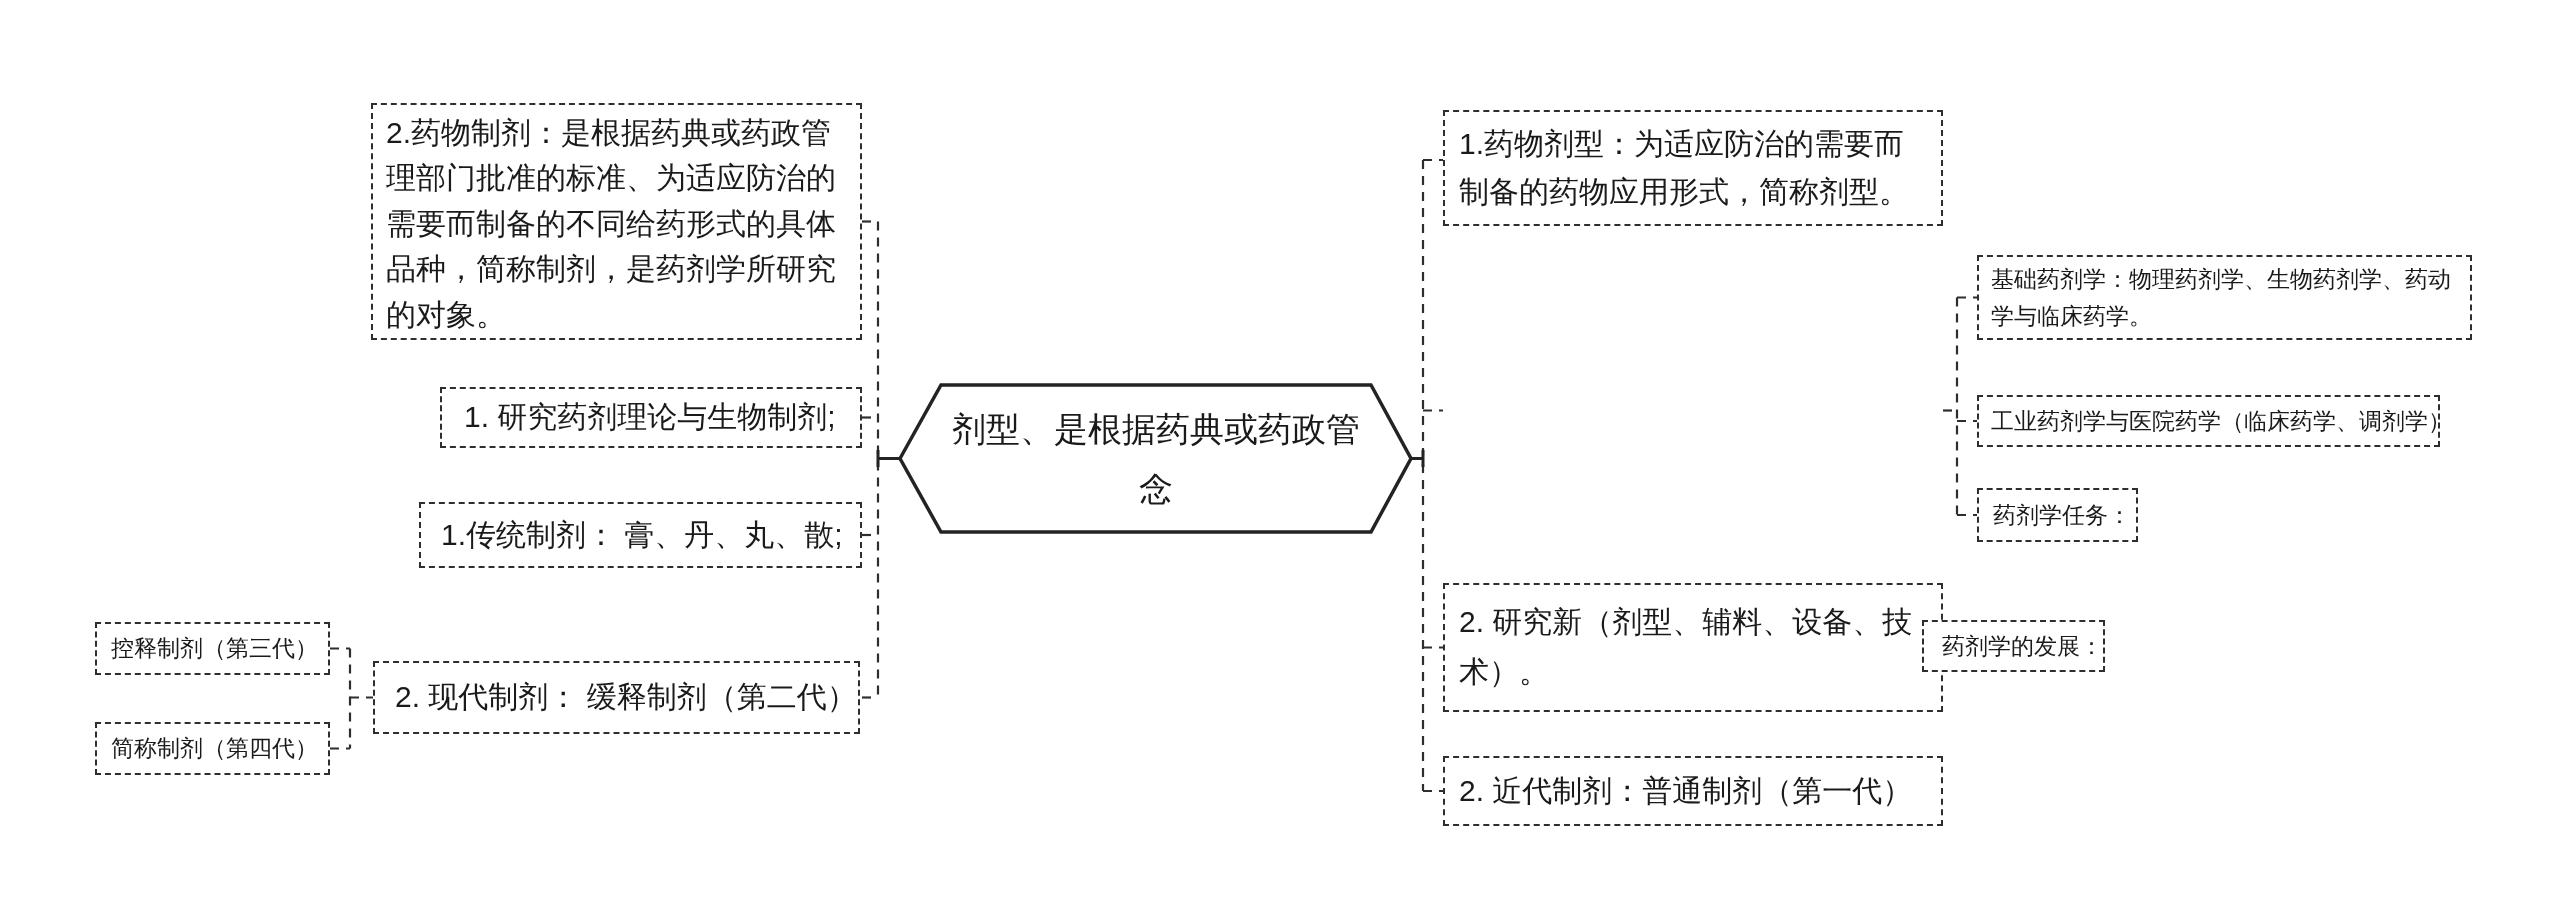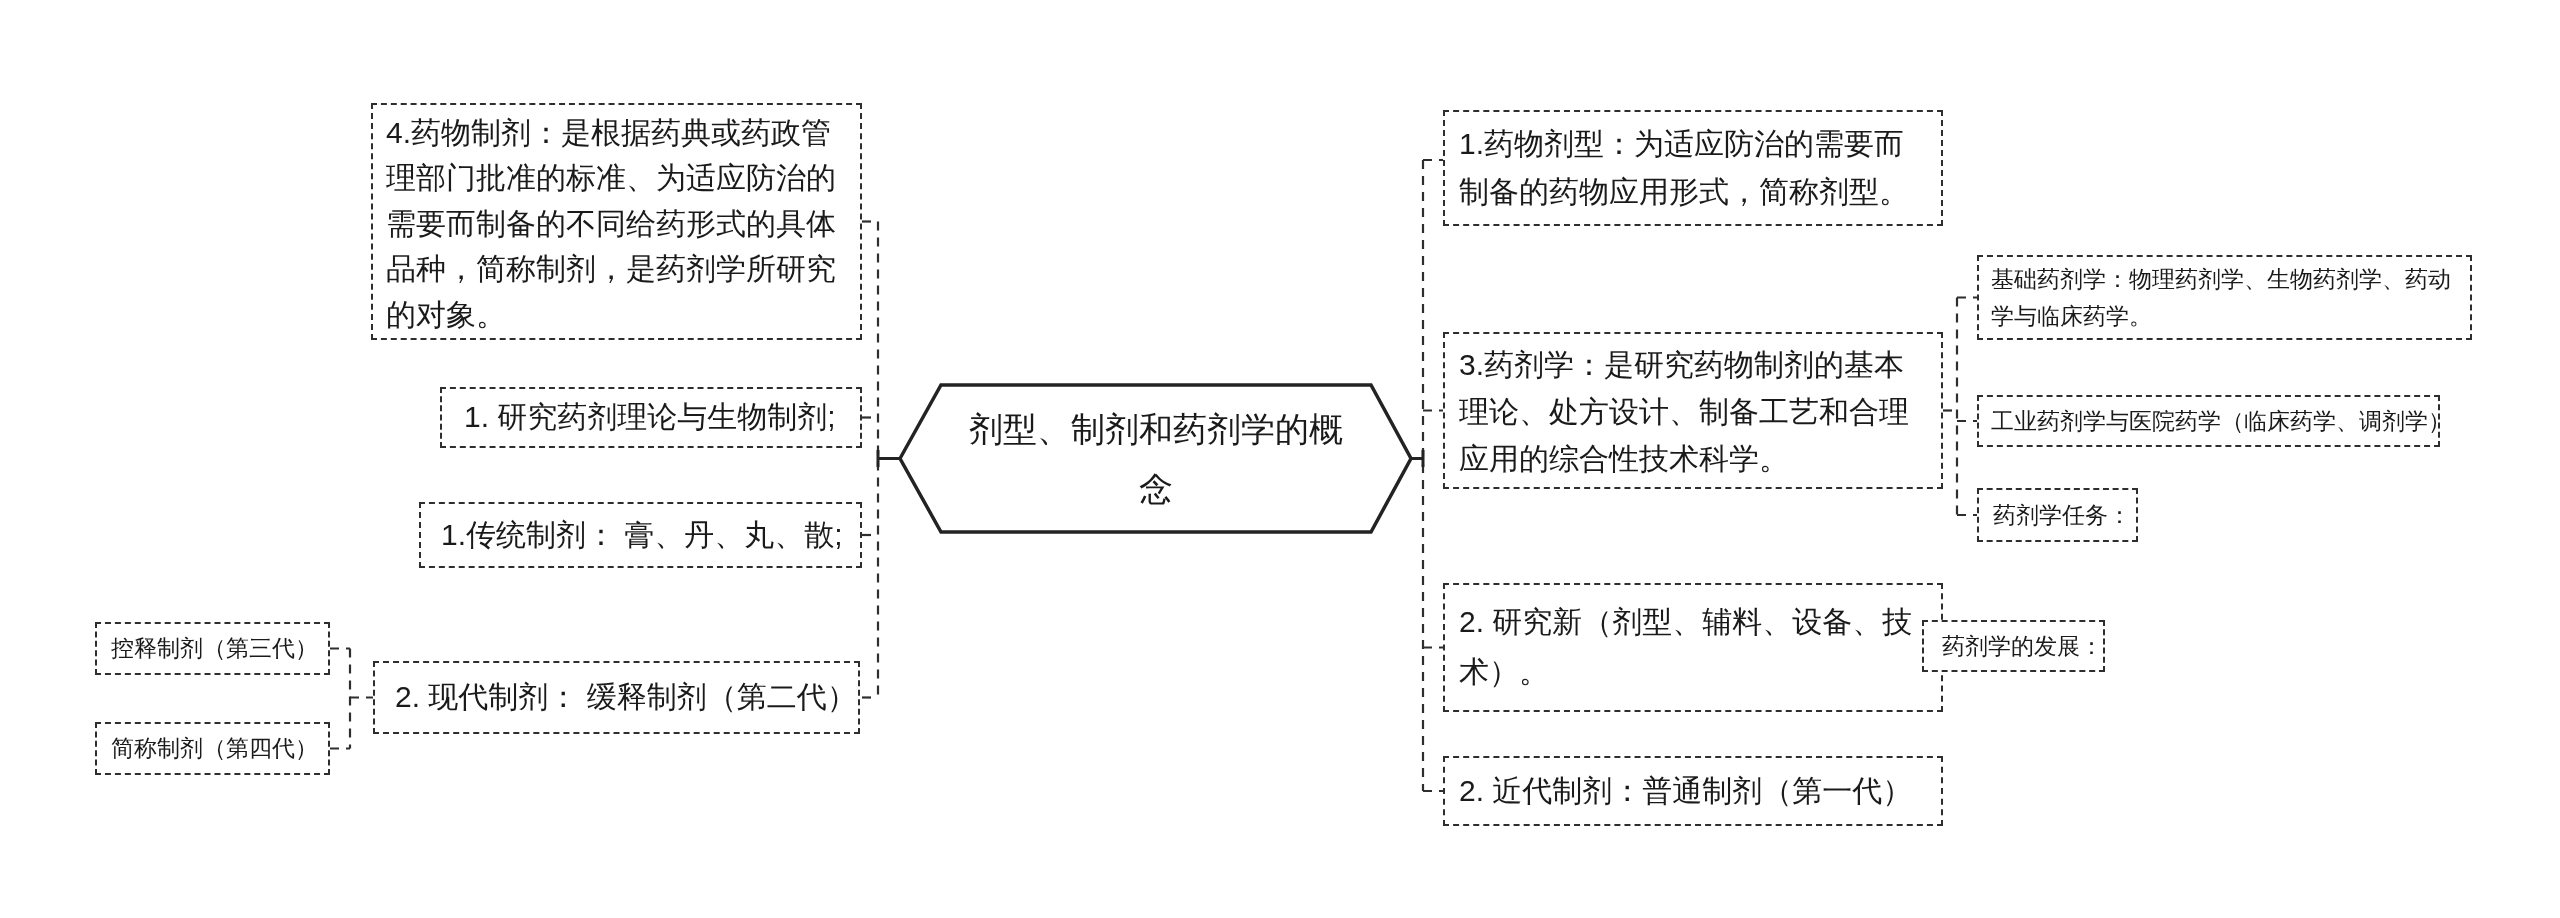--- a/index.html
+++ b/index.html
@@ -82,39 +82,36 @@
     <g stroke="#232323" stroke-width="3" fill="none">
 
       <path d="M878 458.5 H901"></path>
       <path d="M878 450 V467"></path>
       <path d="M1410 458.5 H1423"></path>
       <path d="M1423 450 V467"></path>
     </g>
     <polygon points="900,458.5 941,385 1371,385 1411,458.5 1371,532 941,532" fill="#ffffff" stroke="#232323" stroke-width="3.5"></polygon>
   </svg>
 
-  <div id="center-node">剂型、制剂和药剂学的概
+  <div id="center-node">剂型、是根据药典或药政管
 念</div>
 
-  <div class="node" id="n-prep">4.药物制剂：是根据药典或药政管
+  <div class="node" id="n-prep">2.药物制剂：是根据药典或药政管
 理部门批准的标准、为适应防治的
 需要而制备的不同给药形式的具体
 品种，简称制剂，是药剂学所研究
 的对象。</div>
   <div class="node vcenter" id="n-research">1. 研究药剂理论与生物制剂;</div>
   <div class="node vcenter" id="n-trad">1.传统制剂： 膏、丹、丸、散;</div>
   <div class="node vcenter" id="n-modern">2. 现代制剂： 缓释制剂（第二代）</div>
   <div class="node vcenter" id="n-ctrl">控释制剂（第三代）</div>
   <div class="node vcenter" id="n-target">简称制剂（第四代）</div>
 
   <div class="node" id="n-dosage">1.药物剂型：为适应防治的需要而
 制备的药物应用形式，简称剂型。</div>
-  <div class="node" id="n-pharm">3.药剂学：是研究药物制剂的基本
-理论、处方设计、制备工艺和合理
-应用的综合性技术科学。</div>
   <div class="node" id="n-new">2. 研究新（剂型、辅料、设备、技
 术）。</div>
   <div class="node vcenter" id="n-era">2. 近代制剂：普通制剂（第一代）</div>
 
   <div class="node" id="n-basic">基础药剂学：物理药剂学、生物药剂学、药动
 学与临床药学。</div>
   <div class="node vcenter" id="n-industrial">工业药剂学与医院药学（临床药学、调剂学）</div>
   <div class="node vcenter" id="n-tasks">药剂学任务：</div>
   <div class="node vcenter" id="n-dev">药剂学的发展：</div>
 

